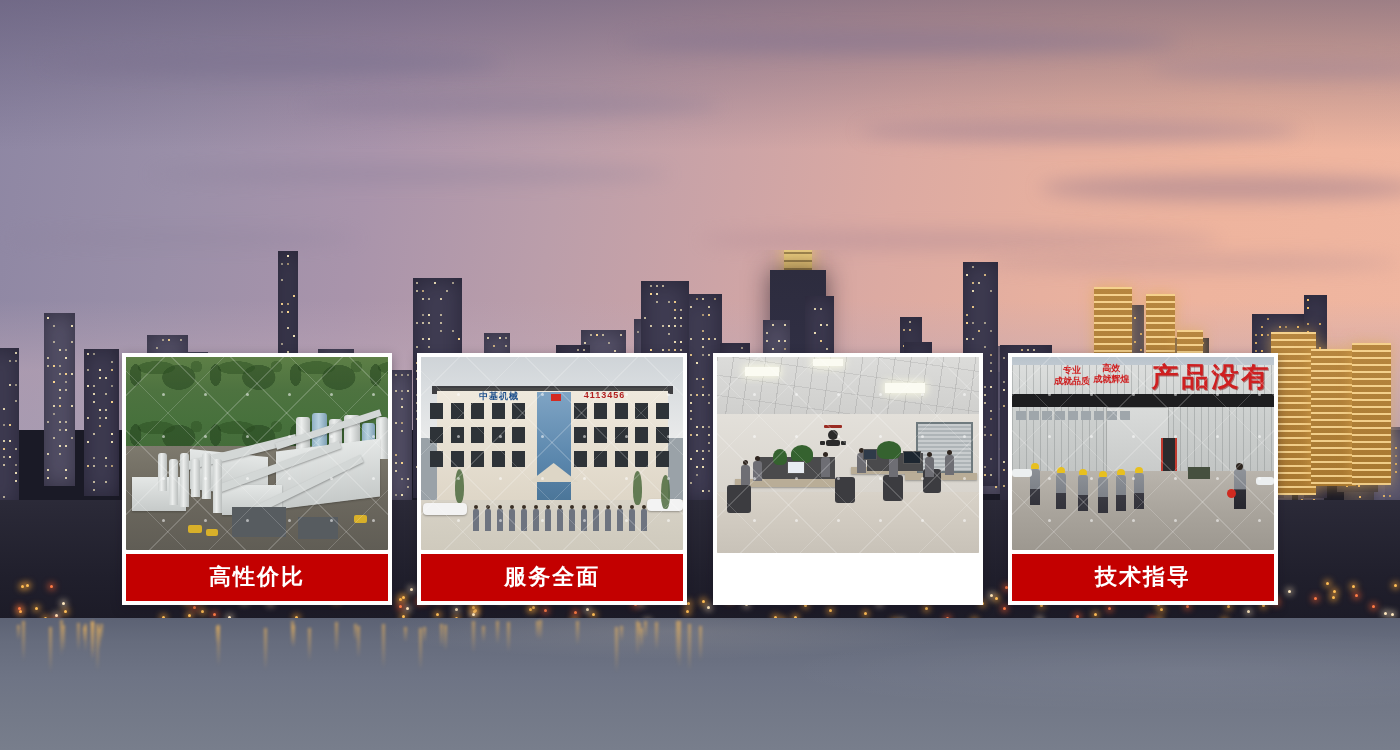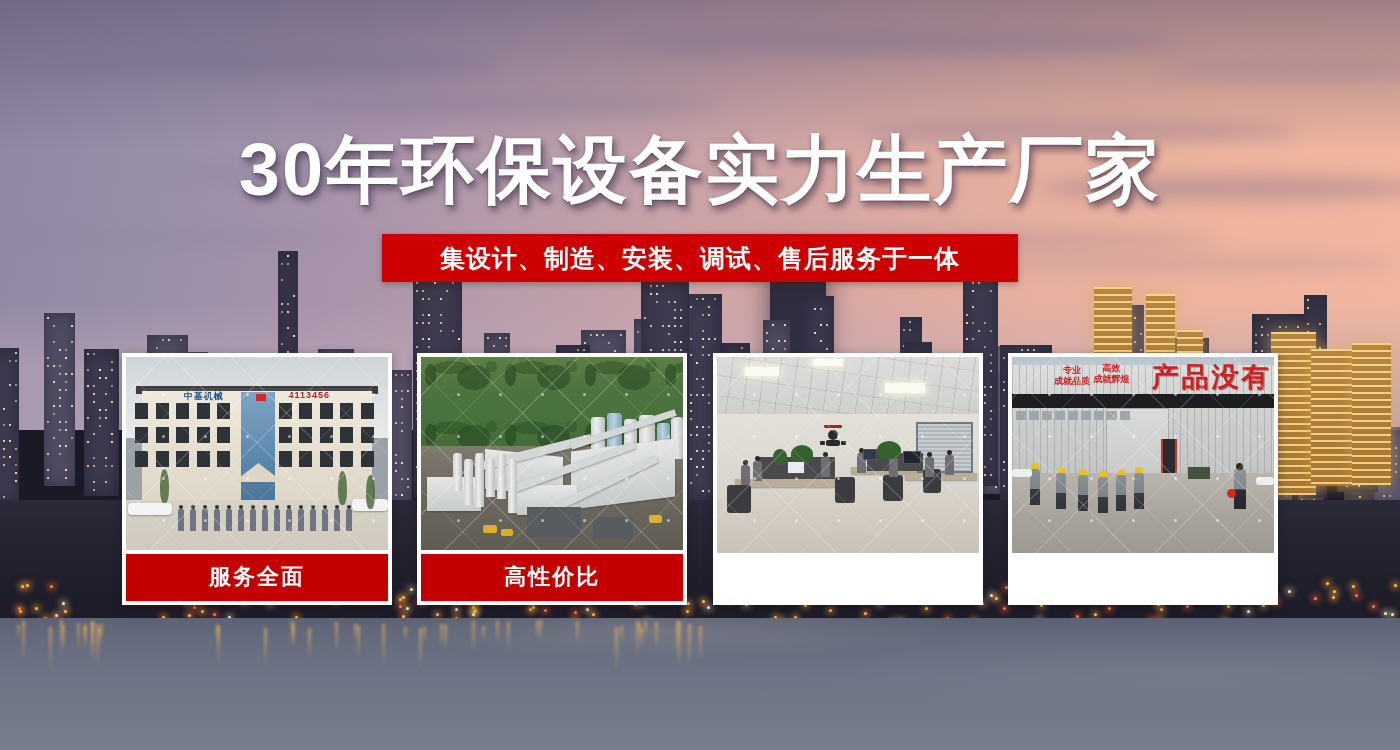--- a/index.html
+++ b/index.html
@@ -2850,27 +2850,84 @@
       <div class="water-reflect" style="left: 471.843px; top: 620.894px; position: absolute; height: 31.6281px;"></div>
       <div class="water-reflect" style="left: 354.083px; top: 623.638px; position: absolute; height: 17.8614px;"></div>
       <div class="water-reflect" style="left: 640.267px; top: 627.668px; position: absolute; height: 20.5434px;"></div>
       <div class="water-reflect" style="left: 21.5259px; top: 621.238px; position: absolute; height: 39.8432px;"></div>
       <div class="water-reflect" style="left: 290.602px; top: 621.099px; position: absolute; height: 24.6915px;"></div>
       <div class="water-reflect" style="left: 419.169px; top: 627.593px; position: absolute; height: 42.8725px;"></div>
       <div class="water-reflect" style="left: 48.7296px; top: 626.823px; position: absolute; height: 45.2191px;"></div>
       <div class="water-reflect" style="left: 90.9755px; top: 620.825px; position: absolute; height: 36.1764px;"></div>
     </div>
 
-  <div class="headline">30年环保设备实力生产厂家</div>
 
-  <div class="subbar">
-    <span class="subbar-text">集设计、制造、安装、调试、售后服务于一体</span>
-  </div>
 
   <div class="cards">
+
+    <div class="card">
+      <div class="card-photo">
+        <div class="p2-forest"></div>
+        <div class="p2-grnd"></div>
+        <div id="p2-extras">
+            <i class="p2-silo" style="left:170px;top:60px;width:14px;height:42px;"></i>
+            <i class="p2-silo blue" style="left:186px;top:56px;width:15px;height:46px;"></i>
+            <i class="p2-silo" style="left:203px;top:62px;width:13px;height:40px;"></i>
+            <i class="p2-silo" style="left:218px;top:58px;width:16px;height:44px;"></i>
+            <i class="p2-silo blue" style="left:236px;top:66px;width:13px;height:36px;"></i>
+            <i class="p2-silo" style="left:250px;top:60px;width:12px;height:42px;"></i>
+            <i class="p2-hall" style="left:150px;top:88px;width:104px;height:58px;transform:skewY(-7deg);"></i>
+            <i class="p2-hall" style="left:64px;top:96px;width:78px;height:40px;transform:skewY(6deg);"></i>
+            <i class="p2-hall" style="left:6px;top:120px;width:54px;height:34px;"></i>
+            <i class="p2-hall" style="left:96px;top:128px;width:60px;height:30px;"></i>
+            <i class="p2-conv" style="left:54px;top:106px;width:120px;height:9px;transform:rotate(-14deg);"></i>
+            <i class="p2-conv" style="left:92px;top:128px;width:130px;height:8px;transform:rotate(-20deg);"></i>
+            <i class="p2-conv" style="left:128px;top:150px;width:120px;height:8px;transform:rotate(-26deg);"></i>
+            <i class="p2-conv" style="left:150px;top:86px;width:110px;height:7px;transform:rotate(-18deg);"></i>
+            <i class="p2-dark" style="left:106px;top:150px;width:54px;height:30px;"></i>
+            <i class="p2-dark" style="left:172px;top:160px;width:40px;height:22px;"></i>
+            <i class="p2-silo" style="left:32px;top:96px;width:9px;height:38px;"></i>
+            <i class="p2-silo" style="left:43px;top:102px;width:9px;height:46px;"></i>
+            <i class="p2-silo" style="left:54px;top:96px;width:9px;height:54px;"></i>
+            <i class="p2-silo" style="left:65px;top:102px;width:9px;height:38px;"></i>
+            <i class="p2-silo" style="left:76px;top:96px;width:9px;height:46px;"></i>
+            <i class="p2-silo" style="left:87px;top:102px;width:9px;height:54px;"></i>
+            <i class="p2-yellow" style="left:62px;top:168px;width:14px;height:8px;"></i>
+            <i class="p2-yellow" style="left:80px;top:172px;width:12px;height:7px;"></i>
+            <i class="p2-yellow" style="left:228px;top:158px;width:13px;height:8px;"></i>
+          </div>
+        <div class="wm">
+            <i class="wm-dot" style="left:36px;top:36px;"></i>
+            <i class="wm-dot" style="left:78px;top:36px;"></i>
+            <i class="wm-dot" style="left:120px;top:36px;"></i>
+            <i class="wm-dot" style="left:162px;top:36px;"></i>
+            <i class="wm-dot" style="left:204px;top:36px;"></i>
+            <i class="wm-dot" style="left:246px;top:36px;"></i>
+            <i class="wm-dot" style="left:36px;top:78px;"></i>
+            <i class="wm-dot" style="left:78px;top:78px;"></i>
+            <i class="wm-dot" style="left:120px;top:78px;"></i>
+            <i class="wm-dot" style="left:162px;top:78px;"></i>
+            <i class="wm-dot" style="left:204px;top:78px;"></i>
+            <i class="wm-dot" style="left:246px;top:78px;"></i>
+            <i class="wm-dot" style="left:36px;top:120px;"></i>
+            <i class="wm-dot" style="left:78px;top:120px;"></i>
+            <i class="wm-dot" style="left:120px;top:120px;"></i>
+            <i class="wm-dot" style="left:162px;top:120px;"></i>
+            <i class="wm-dot" style="left:204px;top:120px;"></i>
+            <i class="wm-dot" style="left:246px;top:120px;"></i>
+            <i class="wm-dot" style="left:36px;top:162px;"></i>
+            <i class="wm-dot" style="left:78px;top:162px;"></i>
+            <i class="wm-dot" style="left:120px;top:162px;"></i>
+            <i class="wm-dot" style="left:162px;top:162px;"></i>
+            <i class="wm-dot" style="left:204px;top:162px;"></i>
+            <i class="wm-dot" style="left:246px;top:162px;"></i>
+          </div>
+      </div>
+      <div class="card-cap">高性价比</div>
+    </div>
 
     <div class="card">
       <div class="card-photo">
         <div class="p1-sky"></div>
         <div class="p1-roof"></div>
         <div class="p1-bld"></div>
         <div class="p1-atrium"></div>
         <div class="p1-ped"></div>
         <div class="p1-ground"></div>
         <div class="p1-sign">中基机械</div>
@@ -2953,81 +3010,20 @@
             <i class="wm-dot" style="left:162px;top:162px;"></i>
             <i class="wm-dot" style="left:204px;top:162px;"></i>
             <i class="wm-dot" style="left:246px;top:162px;"></i>
           </div>
       </div>
       <div class="card-cap">服务全面</div>
     </div>
 
     <div class="card">
       <div class="card-photo">
-        <div class="p2-forest"></div>
-        <div class="p2-grnd"></div>
-        <div id="p2-extras">
-            <i class="p2-silo" style="left:170px;top:60px;width:14px;height:42px;"></i>
-            <i class="p2-silo blue" style="left:186px;top:56px;width:15px;height:46px;"></i>
-            <i class="p2-silo" style="left:203px;top:62px;width:13px;height:40px;"></i>
-            <i class="p2-silo" style="left:218px;top:58px;width:16px;height:44px;"></i>
-            <i class="p2-silo blue" style="left:236px;top:66px;width:13px;height:36px;"></i>
-            <i class="p2-silo" style="left:250px;top:60px;width:12px;height:42px;"></i>
-            <i class="p2-hall" style="left:150px;top:88px;width:104px;height:58px;transform:skewY(-7deg);"></i>
-            <i class="p2-hall" style="left:64px;top:96px;width:78px;height:40px;transform:skewY(6deg);"></i>
-            <i class="p2-hall" style="left:6px;top:120px;width:54px;height:34px;"></i>
-            <i class="p2-hall" style="left:96px;top:128px;width:60px;height:30px;"></i>
-            <i class="p2-conv" style="left:54px;top:106px;width:120px;height:9px;transform:rotate(-14deg);"></i>
-            <i class="p2-conv" style="left:92px;top:128px;width:130px;height:8px;transform:rotate(-20deg);"></i>
-            <i class="p2-conv" style="left:128px;top:150px;width:120px;height:8px;transform:rotate(-26deg);"></i>
-            <i class="p2-conv" style="left:150px;top:86px;width:110px;height:7px;transform:rotate(-18deg);"></i>
-            <i class="p2-dark" style="left:106px;top:150px;width:54px;height:30px;"></i>
-            <i class="p2-dark" style="left:172px;top:160px;width:40px;height:22px;"></i>
-            <i class="p2-silo" style="left:32px;top:96px;width:9px;height:38px;"></i>
-            <i class="p2-silo" style="left:43px;top:102px;width:9px;height:46px;"></i>
-            <i class="p2-silo" style="left:54px;top:96px;width:9px;height:54px;"></i>
-            <i class="p2-silo" style="left:65px;top:102px;width:9px;height:38px;"></i>
-            <i class="p2-silo" style="left:76px;top:96px;width:9px;height:46px;"></i>
-            <i class="p2-silo" style="left:87px;top:102px;width:9px;height:54px;"></i>
-            <i class="p2-yellow" style="left:62px;top:168px;width:14px;height:8px;"></i>
-            <i class="p2-yellow" style="left:80px;top:172px;width:12px;height:7px;"></i>
-            <i class="p2-yellow" style="left:228px;top:158px;width:13px;height:8px;"></i>
-          </div>
-        <div class="wm">
-            <i class="wm-dot" style="left:36px;top:36px;"></i>
-            <i class="wm-dot" style="left:78px;top:36px;"></i>
-            <i class="wm-dot" style="left:120px;top:36px;"></i>
-            <i class="wm-dot" style="left:162px;top:36px;"></i>
-            <i class="wm-dot" style="left:204px;top:36px;"></i>
-            <i class="wm-dot" style="left:246px;top:36px;"></i>
-            <i class="wm-dot" style="left:36px;top:78px;"></i>
-            <i class="wm-dot" style="left:78px;top:78px;"></i>
-            <i class="wm-dot" style="left:120px;top:78px;"></i>
-            <i class="wm-dot" style="left:162px;top:78px;"></i>
-            <i class="wm-dot" style="left:204px;top:78px;"></i>
-            <i class="wm-dot" style="left:246px;top:78px;"></i>
-            <i class="wm-dot" style="left:36px;top:120px;"></i>
-            <i class="wm-dot" style="left:78px;top:120px;"></i>
-            <i class="wm-dot" style="left:120px;top:120px;"></i>
-            <i class="wm-dot" style="left:162px;top:120px;"></i>
-            <i class="wm-dot" style="left:204px;top:120px;"></i>
-            <i class="wm-dot" style="left:246px;top:120px;"></i>
-            <i class="wm-dot" style="left:36px;top:162px;"></i>
-            <i class="wm-dot" style="left:78px;top:162px;"></i>
-            <i class="wm-dot" style="left:120px;top:162px;"></i>
-            <i class="wm-dot" style="left:162px;top:162px;"></i>
-            <i class="wm-dot" style="left:204px;top:162px;"></i>
-            <i class="wm-dot" style="left:246px;top:162px;"></i>
-          </div>
-      </div>
-      <div class="card-cap">高性价比</div>
-    </div>
-
-    <div class="card">
-      <div class="card-photo">
         <div class="p3-ceil"></div>
         <div class="p3-wall"></div>
         <div class="p3-floor"></div>
         <div class="p3-blind"></div>
         <div class="p3-decal">
           <svg width="34" height="26" viewBox="0 0 34 26">
             <circle cx="17" cy="11" r="5" fill="#2b2b2b"></circle>
             <rect x="10" y="16" width="14" height="6" rx="2" fill="#2b2b2b"></rect>
             <rect x="4" y="17" width="5" height="4" rx="1" fill="#2b2b2b"></rect>
             <rect x="25" y="17" width="5" height="4" rx="1" fill="#2b2b2b"></rect>
@@ -3149,16 +3145,17 @@
             <i class="wm-dot" style="left:204px;top:120px;"></i>
             <i class="wm-dot" style="left:246px;top:120px;"></i>
             <i class="wm-dot" style="left:36px;top:162px;"></i>
             <i class="wm-dot" style="left:78px;top:162px;"></i>
             <i class="wm-dot" style="left:120px;top:162px;"></i>
             <i class="wm-dot" style="left:162px;top:162px;"></i>
             <i class="wm-dot" style="left:204px;top:162px;"></i>
             <i class="wm-dot" style="left:246px;top:162px;"></i>
           </div>
       </div>
+      <div class="card-cap">技术指导</div>
     </div>
 
   </div>
 </div>
 
 </body></html>

